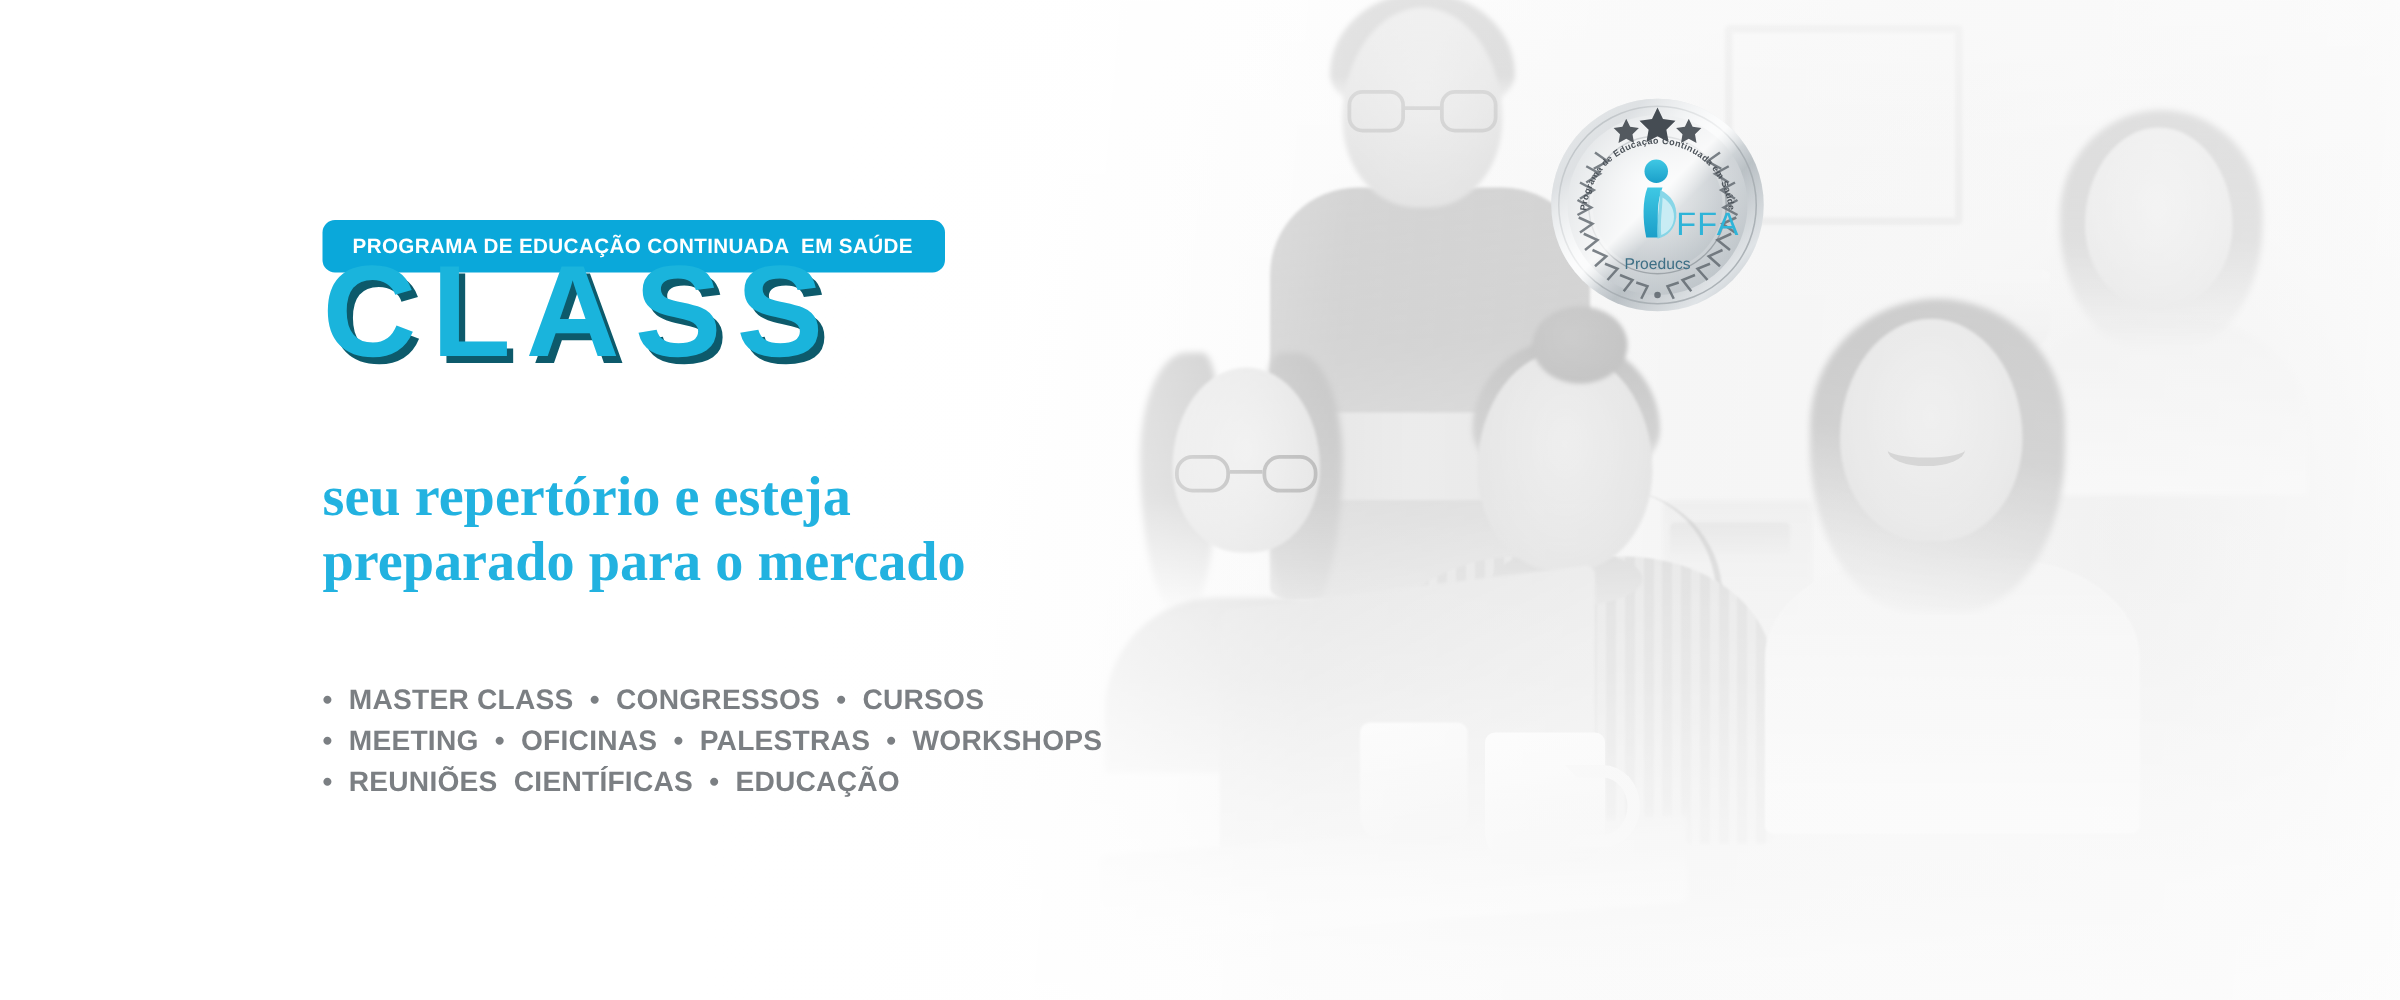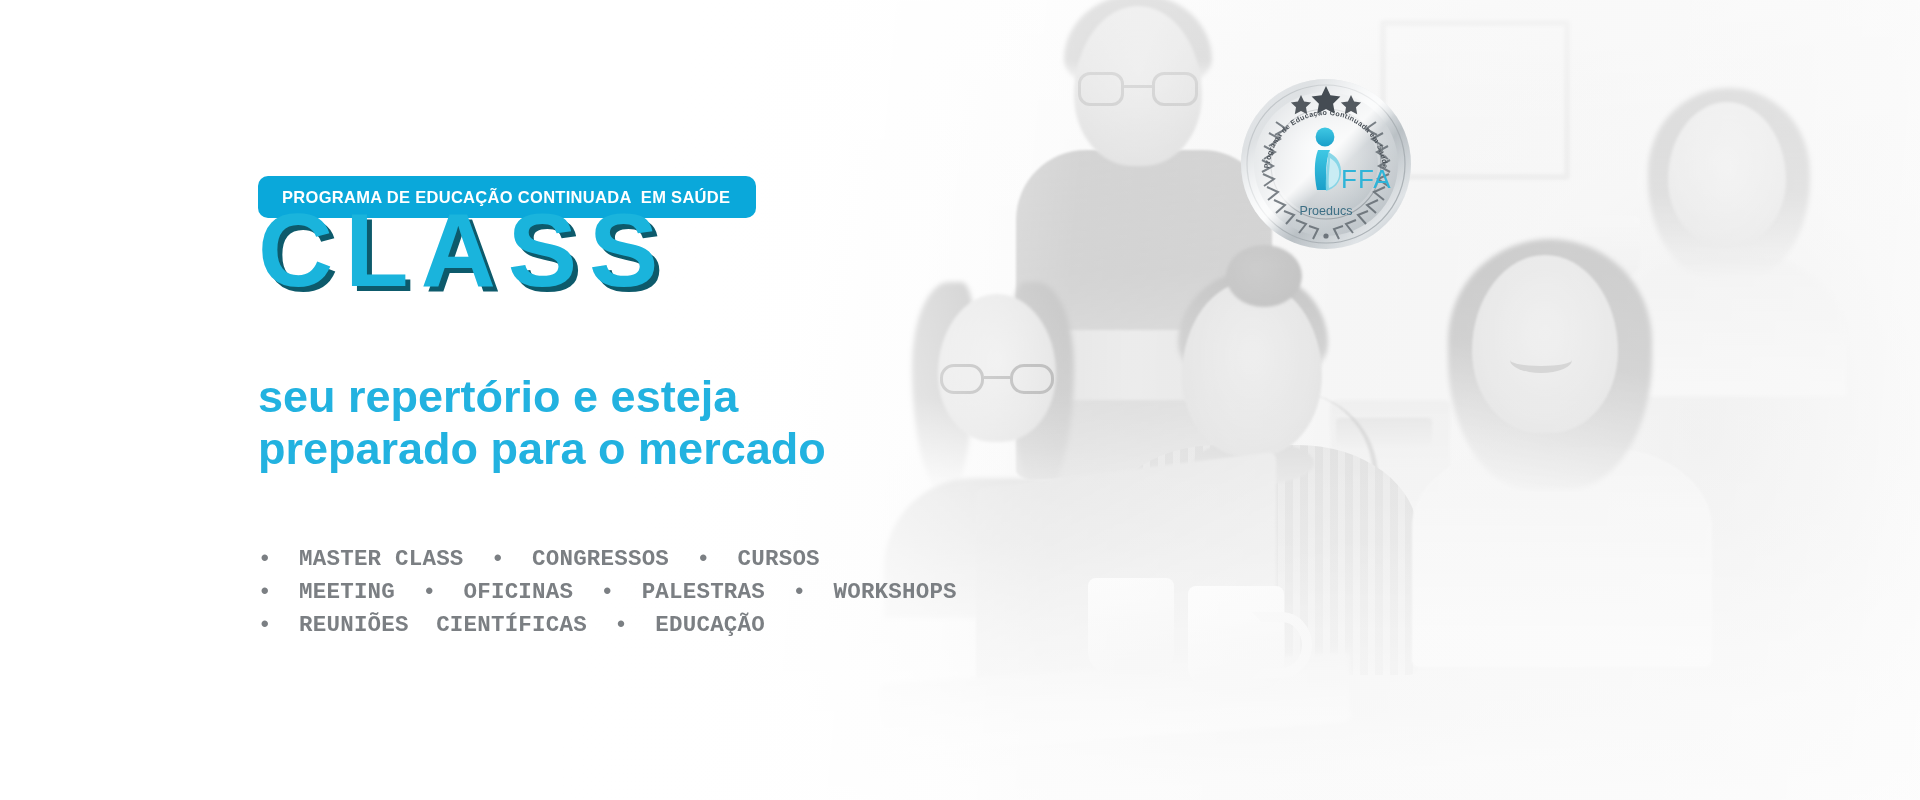--- a/index.html
+++ b/index.html
@@ -296,21 +296,20 @@
     line-height: 1.16;
     white-space:pre-line;
   }
 
   .bullets {
     position:absolute; left:258px; top:543px;
     font-size:22.5px; font-weight:bold;
     letter-spacing:.2px;
     line-height: 1.47;
     color:#7b7f83;
-    font-family:Liberation Mono, monospace;
   }
   .bullets .row { white-space:pre; }
 
   
   .iffa {
     position:absolute; left:1512px; top:604px;
     font-size:72px;
     letter-spacing: 7px;
     font-weight: 300;
     font-family: "DejaVu Sans", sans-serif;
@@ -399,21 +398,21 @@
   </div>
 
   <div class="content">
 
     <div class="pill" id="eyebrow-pill" style="background: rgb(10, 168, 218);">
       <span>PROGRAMA DE EDUCAÇÃO CONTINUADA  EM SAÚDE</span>
     </div>
 
     <div class="amplie" id="headline" style="color: rgb(26, 180, 220); text-shadow: rgb(13, 90, 107) 5px 5px 0px;">CLASS</div>
 
-    <div class="subtitle" id="subtitle" style="color: rgb(34, 178, 224);">seu repertório e esteja
+    <div class="subtitle" id="subtitle" style="color: rgb(34, 178, 224); font-family: Liberation Serif, serif;">seu repertório e esteja
 preparado para o mercado</div>
 
     <div class="bullets" style="color: rgb(123, 127, 131);">
       <div class="row">•  MASTER CLASS  •  CONGRESSOS  •  CURSOS</div>
       <div class="row">•  MEETING  •  OFICINAS  •  PALESTRAS  •  WORKSHOPS</div>
       <div class="row">•  REUNIÕES  CIENTÍFICAS  •  EDUCAÇÃO</div>
     </div>
 
 
     <div class="seal">

